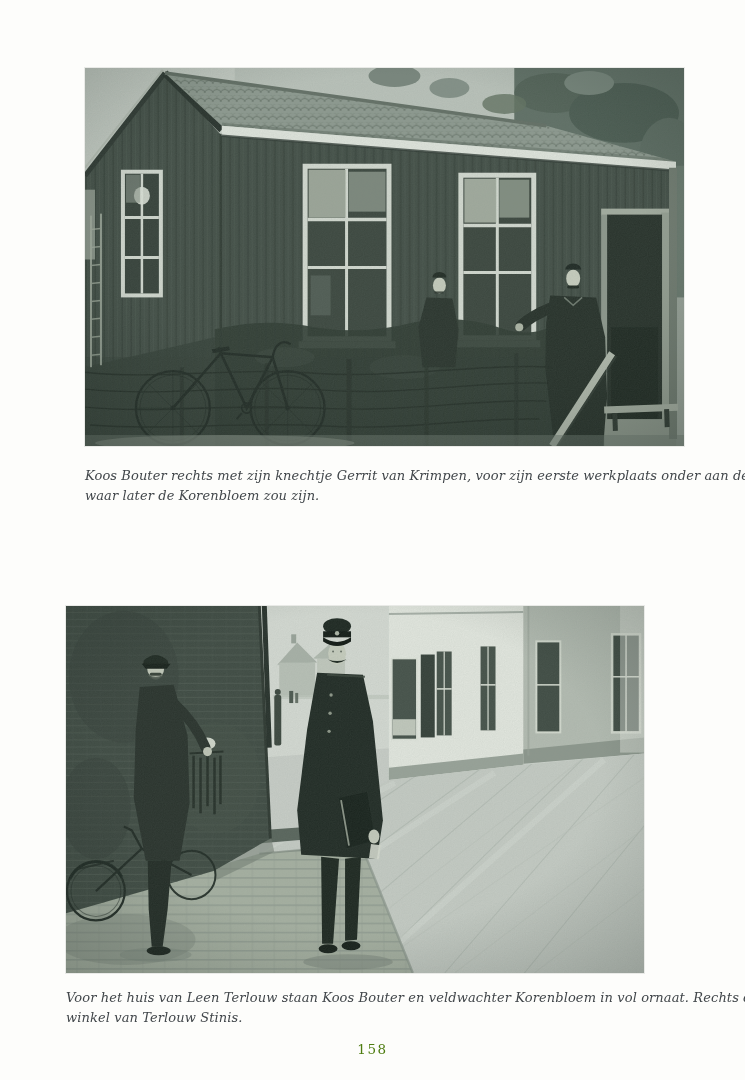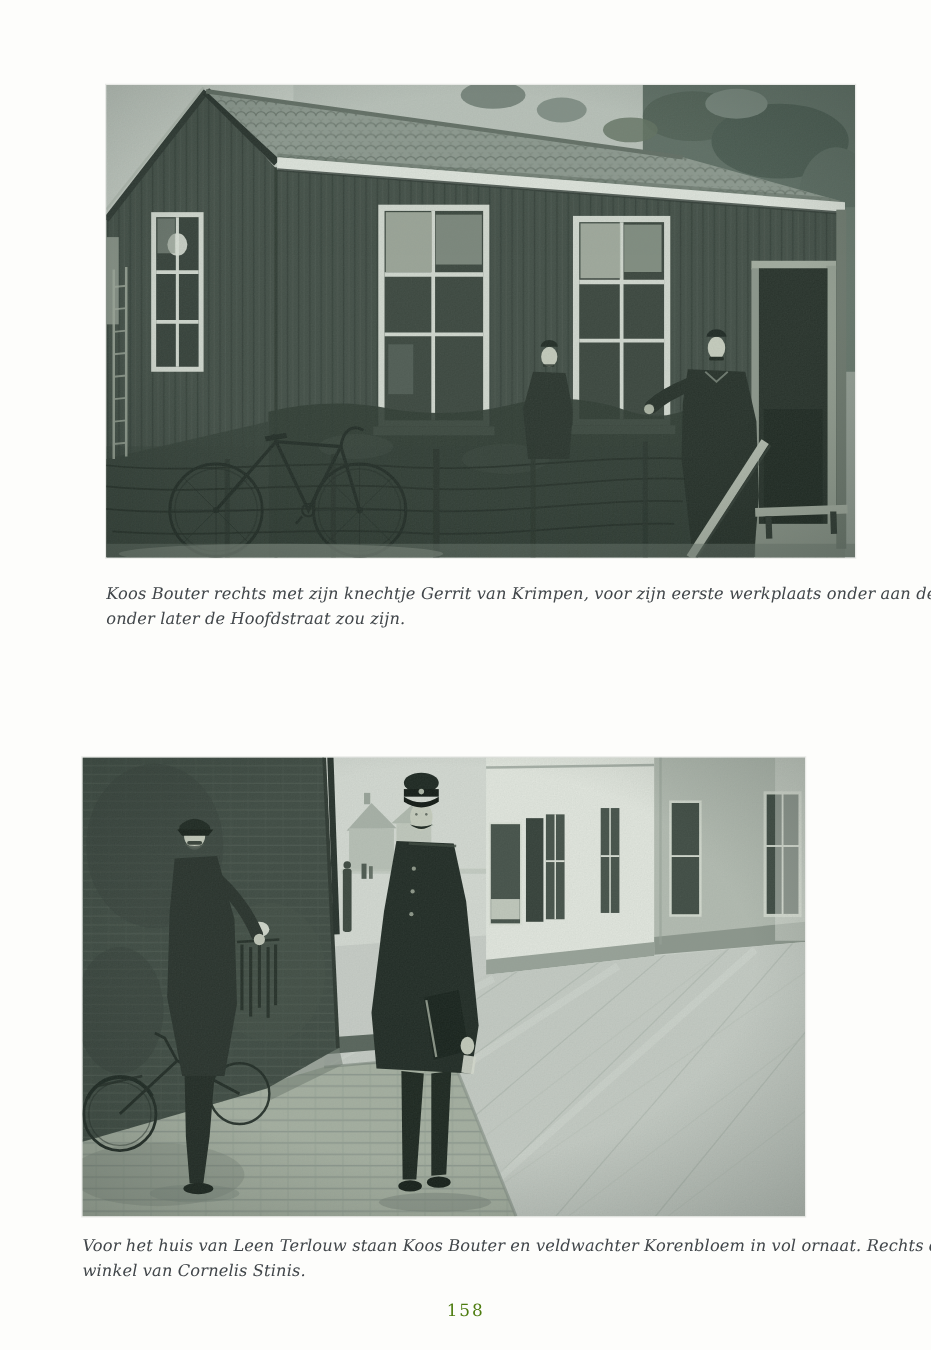--- a/index.html
+++ b/index.html
@@ -235,21 +235,21 @@
       <ellipse cx="140" cy="376" rx="130" ry="8" fill="#a0aa9e" opacity="0.35"></ellipse>
     </g>
 
     <rect x="0" y="0" width="600" height="379" filter="url(#grain1)" opacity="0.32"></rect>
     <rect x="0" y="0" width="600" height="379" fill="url(#vig1)"></rect>
   </svg>
 </figure>
 
 <div class="caption" id="caption-1">
   <span class="cap-line1">Koos Bouter rechts met zijn knechtje Gerrit van Krimpen, voor zijn eerste werkplaats onder aan de stoep</span>
-  <span class="cap-line2">onder later de Hoofdstraat zou zijn.</span>
+  <span class="cap-line2">waar later de Korenbloem zou zijn.</span>
 </div>
 
 <figure class="photo" id="figure-2" style="margin:0;">
   <svg width="578" height="367" viewBox="0 0 580 363" preserveAspectRatio="none">
     <defs>
       <clipPath id="c2wall">
           <path d="M0,0 L194,0 L205,230 L148,262 L0,304 Z"></path>
         </clipPath>
       <clipPath id="c2street">
           <path d="M0,302 L194,245 L324,172 L459,157 L580,146 L580,363 L0,363 Z"></path>
@@ -430,16 +430,16 @@
       </g>
     </g>
 
     <rect x="0" y="0" width="580" height="363" filter="url(#grain2)" opacity="0.3"></rect>
     <rect x="0" y="0" width="580" height="363" fill="url(#vig2)"></rect>
   </svg>
 </figure>
 
 <div class="caption" id="caption-2">
   <span class="cap-line1">Voor het huis van Leen Terlouw staan Koos Bouter en veldwachter Korenbloem in vol ornaat. Rechts de</span>
-  <span class="cap-line2">winkel van Cornelis Stinis.</span>
+  <span class="cap-line2">winkel van Terlouw Stinis.</span>
 </div>
 
 <div class="page-number">158</div>
 
 </body></html>

